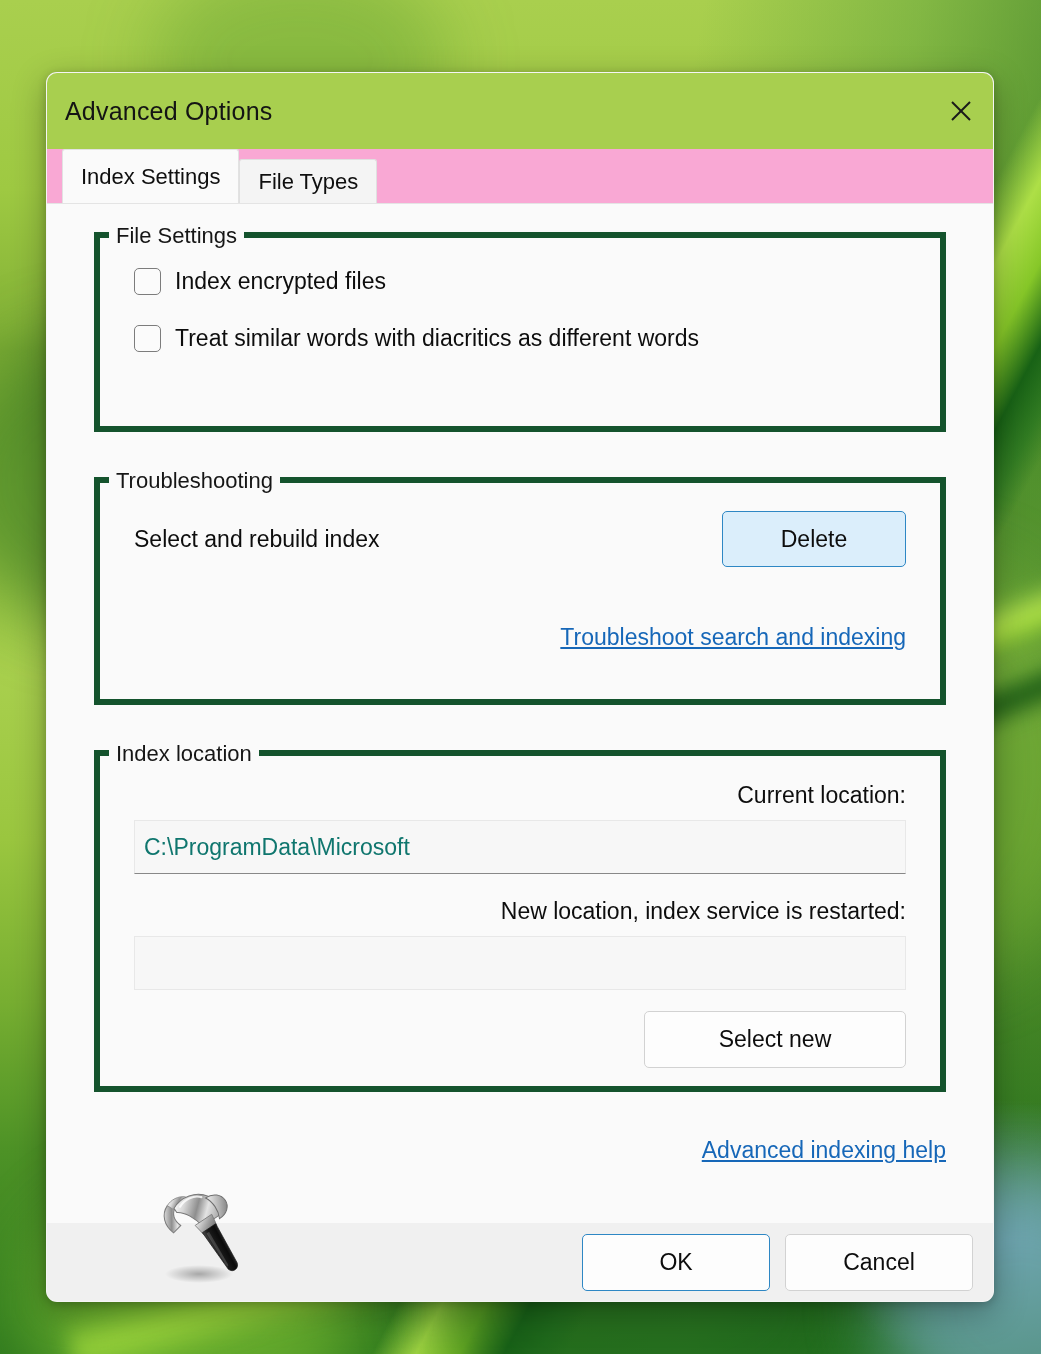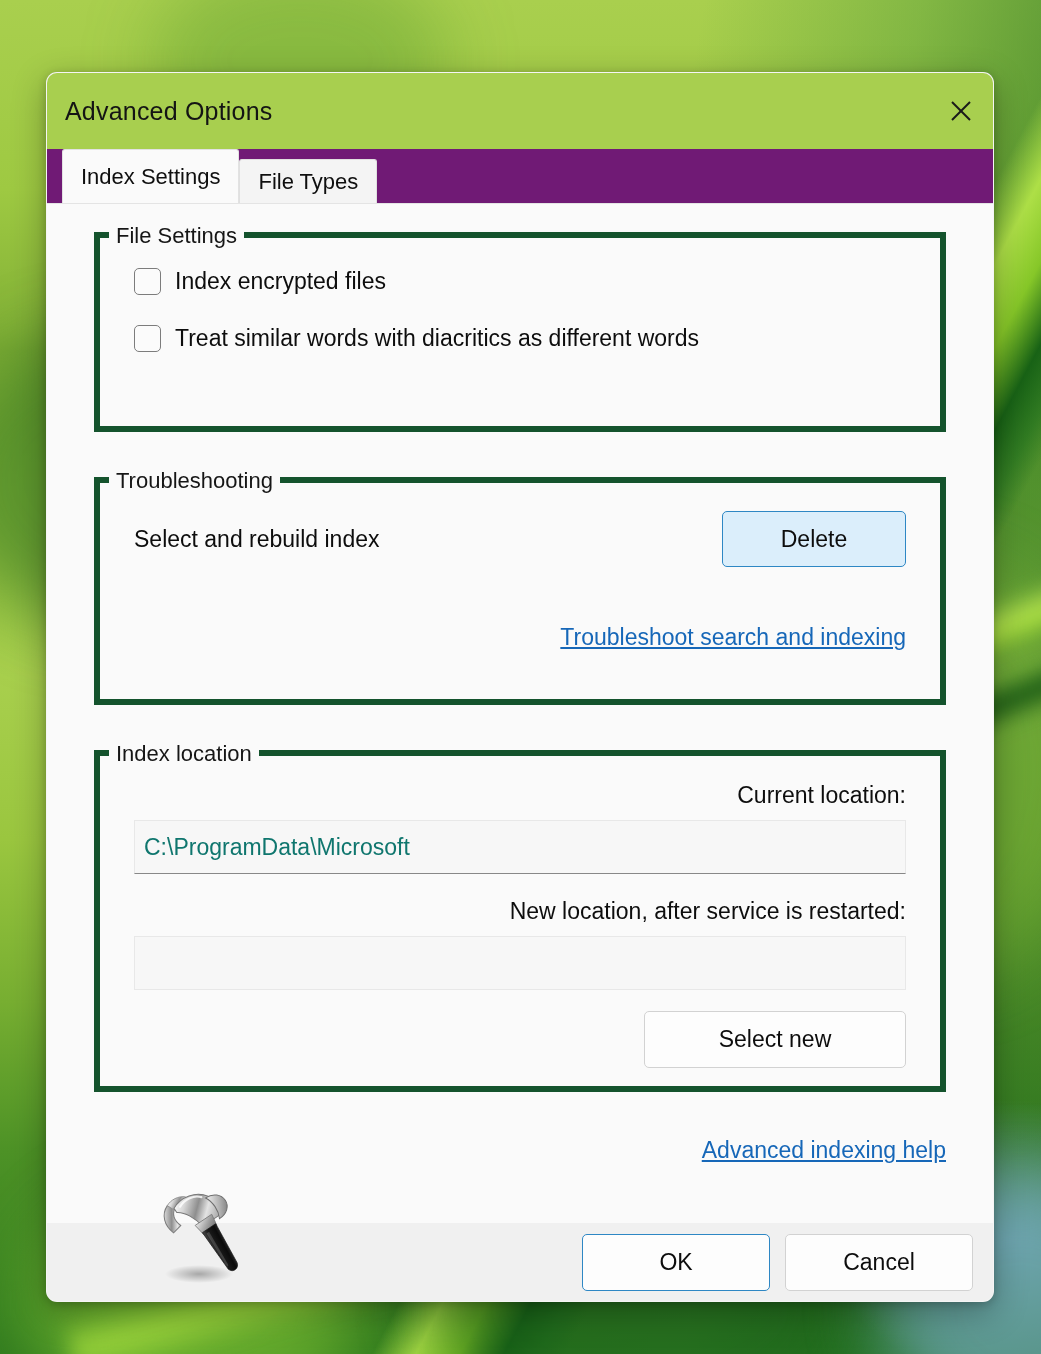--- a/index.html
+++ b/index.html
@@ -101,21 +101,21 @@
     align-items: center;
     justify-content: center;
     cursor: default;
   }
   #close-btn svg { display: block; }
 
   
   #tabstrip {
     position: relative;
     height: 54px;
-    background: #701a75;
+    background: #f9a8d4;
     padding-left: 15px;
     display: flex;
     align-items: flex-end;
     box-sizing: border-box;
   }
   .tab {
     font-size: 22px;
     color: #0f0f0f;
     padding: 0 18px;
     display: flex;
@@ -372,21 +372,21 @@
         </div>
       </div>
     </div>
 
     <div class="group" style="height:342px;">
       <div class="legend">Index location</div>
       <div class="group-body" style="padding-top:26px;">
         <div class="field-label">Current location:</div>
         <div class="textfield">C:\ProgramData\Microsoft</div>
 
-        <div class="field-label" style="margin-top:24px;">New location, after service is restarted:</div>
+        <div class="field-label" style="margin-top:24px;">New location, index service is restarted:</div>
         <div class="textfield empty"></div>
 
         <div id="select-new-row">
           <div class="btn" id="select-new-button">Select new</div>
         </div>
       </div>
     </div>
 
     <div id="help-row">
       <span class="link">Advanced indexing help</span>

